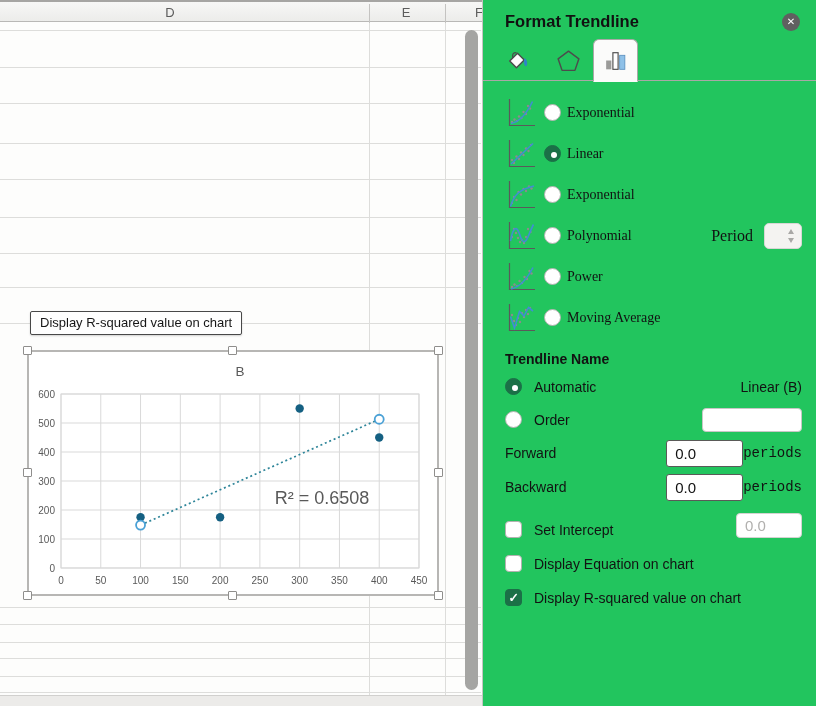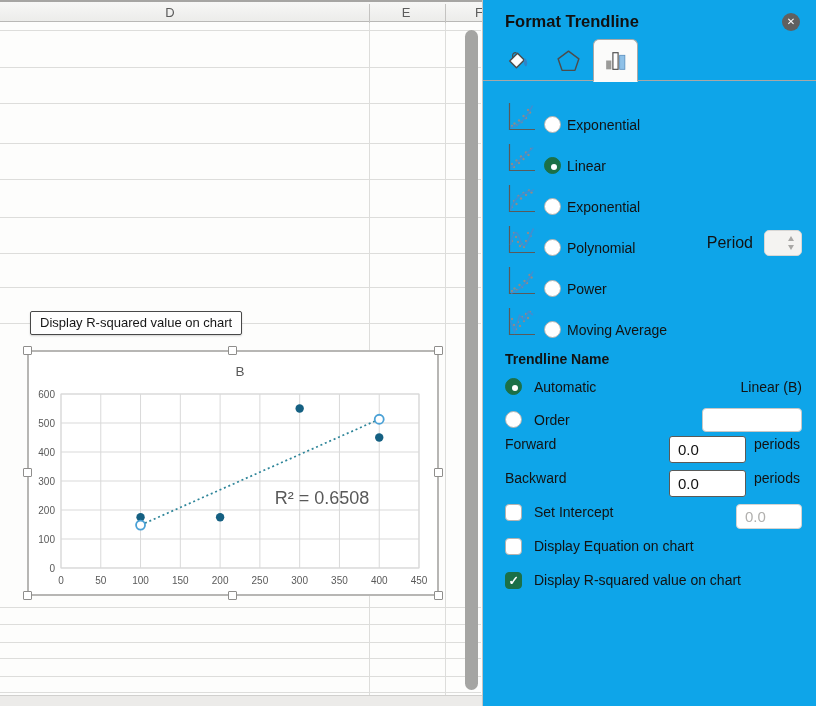--- a/index.html
+++ b/index.html
@@ -28,66 +28,66 @@
   .chart-frame { position:absolute; left:27px; top:350px; width:412px; height:246px;
     background:#fff; border:2px solid #b7b6b4; z-index:5; }
   .handle { position:absolute; width:9px; height:9px; background:#fff;
     border:1px solid #8f8e8c; border-radius:1px; z-index:7; }
   .h-tl{left:-6px;top:-6px;} .h-tm{left:calc(50% - 5px);top:-6px;} .h-tr{right:-6px;top:-6px;}
   .h-ml{left:-6px;top:calc(50% - 5px);} .h-mr{right:-6px;top:calc(50% - 5px);}
   .h-bl{left:-6px;bottom:-6px;} .h-bm{left:calc(50% - 5px);bottom:-6px;} .h-br{right:-6px;bottom:-6px;}
 
   
   .panel { position:absolute; left:482px; top:0; width:334px; height:706px;
-    background:#0ea5e9; border-left:1px solid #c6c5c3; }
+    background:#22c55e; border-left:1px solid #c6c5c3; }
   .panel-header { display:flex; align-items:center; padding:12px 16px 4px 22px; }
   .panel-title { flex:1; font-size:16.5px; font-weight:bold; color:#111; }
   .close-btn { width:18px; height:18px; border-radius:50%; background:#606060; color:#fff;
     font-size:10px; line-height:18px; text-align:center; cursor:pointer; }
 
   .tabs { position:relative; height:43px; border-bottom:1px solid #a9a8a6; margin-top:3px; }
   .tab { position:absolute; top:5px; width:34px; height:34px; display:flex; align-items:center; justify-content:center; }
   .tab-fill { left:17px; } .tab-effects { left:68px; }
   .tab-box { position:absolute; left:110px; top:1px; width:45px; height:43px;
     border:1px solid #a9a8a6; border-bottom:1px solid #fbfbfa; border-radius:6px 6px 0 0;
     background:#fbfbfa; z-index:2; display:flex; align-items:center; justify-content:center; }
 
   .section-bar { margin-top:10px; height:26px; background:#e7e6e4; border-top:1px solid #c9c8c6;
     border-bottom:1px solid #c9c8c6; display:flex; align-items:center; padding:0 12px; gap:9px;
     font-size:14px; color:#141414; cursor:pointer; }
   .chevron { width:7px; height:7px; border-left:1.6px solid #333; border-bottom:1.6px solid #333;
     transform:rotate(-45deg) translateY(-2px); margin-top:-4px; }
 
   .options { padding:11px 14px 0 22px; }
-  .opt-row { display:flex; align-items:flex-end; height:41px; gap:6px; }
+  .opt-row { display:flex; align-items:center; height:41px; gap:6px;font-family:Liberation Serif, serif; }
   .mini-icon { width:33px; height:33px; flex:none; }
   .radio { width:17px; height:17px; border-radius:50%; border:1px solid #b3b2b0; background:#fff; position:relative; flex:none; cursor:pointer; }
   .radio.on { background:#1b7047; border-color:#1b7047; }
   .radio.on::after { content:""; position:absolute; left:5.5px; top:5.5px; width:6px; height:6px; border-radius:50%; background:#fff; }
   .opt-label { font-size:14px; }
   .opt-field { margin-left:auto; display:flex; align-items:center; gap:11px; }
   .stepper { width:38px; height:26px; background:#f4f3f1; border:1px solid #d8d7d5; border-radius:5px; position:relative; cursor:pointer; }
   .stepper::before { content:""; position:absolute; right:7px; top:5px;
     border-left:3.5px solid transparent; border-right:3.5px solid transparent; border-bottom:5px solid #a9a8a6; }
   .stepper::after { content:""; position:absolute; right:7px; bottom:5px;
     border-left:3.5px solid transparent; border-right:3.5px solid transparent; border-top:5px solid #a9a8a6; }
 
   .subhead { font-size:14px; font-weight:bold; margin:13px 0 3px; padding-left:22px; }
   .name-row { display:flex; align-items:center; height:33px; padding:0 14px 0 22px; gap:12px; font-size:14px; }
   .name-value { margin-left:auto; }
   .custom-input { margin-left:auto; width:100px; height:24px; border:1px solid #c8c7c5; border-radius:4px; background:#fff;
     font-family:inherit; font-size:14px; padding:0 6px; }
 
-  .fc-row { display:flex; height:34px; padding:0 14px 0 22px; font-size:14px; }
+  .fc-row { display:flex; align-items:center; height:34px; padding:0 14px 0 22px; font-size:14px; }
   .fc-label { width:164px; }
   .num-input { width:77px; height:27px; border:1.5px solid #5a5a58; border-radius:3px; background:#fff;
     font-family:inherit; font-size:15px; color:#111; padding:0 0 0 8px; }
-  .units { margin-left:8px; font-size:14px; }
-
-  .chk-row { display:flex; align-items:flex-start; height:34px; padding:0 14px 0 22px; gap:12px; font-size:14px; }
+  .units { font-size:14px;font-family:Liberation Mono, monospace; }
+
+  .chk-row { display:flex; align-items:flex-end; height:34px; padding:0 14px 0 22px; gap:12px; font-size:14px; }
   .checkbox { width:17px; height:17px; border:1px solid #b3b2b0; border-radius:4px; background:#fff; position:relative; flex:none; cursor:pointer; }
   .checkbox.on { background:#1b7047; border-color:#1b7047; }
   .checkbox.on::after { content:"✓"; position:absolute; left:2.5px; top:0px; color:#fff; font-size:12.5px; font-weight:bold; }
   .intercept-input { margin-left:auto; width:66px; height:25px; border:1px solid #d4d3d1; border-radius:4px;
     background:#fff; font-family:inherit; font-size:15px; color:#b1b0ae; padding:0 0 0 8px; }
 </style>
 </head>
 <body>
 
 <div class="app">

